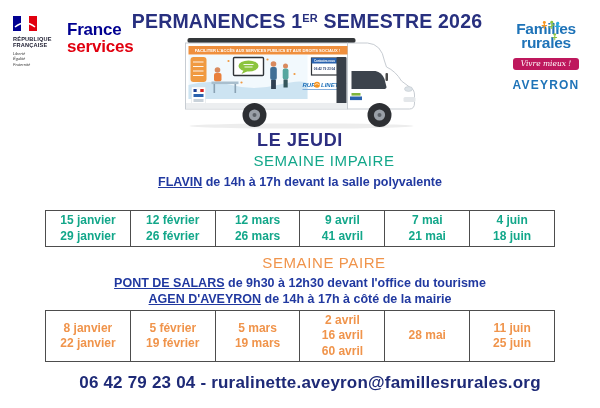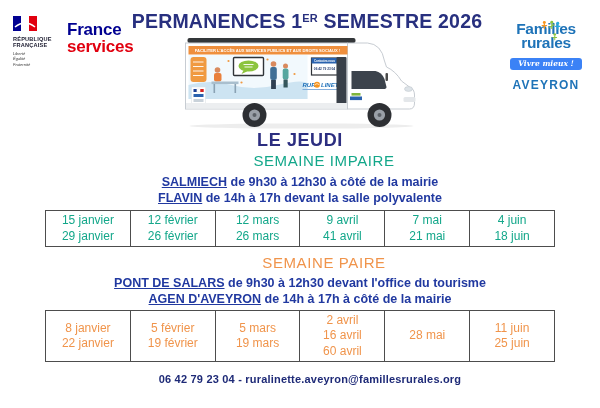--- a/index.html
+++ b/index.html
@@ -16,22 +16,22 @@
   .fs-services{color:#e1000f;display:block;}
 
   .title{position:absolute;left:14px;right:0;top:10px;margin:0;text-align:center;
          font-size:19.5px;font-weight:bold;color:#28307f;letter-spacing:.2px;}
   .title sup{font-size:11px;vertical-align:6px;}
 
   .fr-logo{position:absolute;right:8px;top:22px;width:92px;text-align:center;}
   .fr-namewrap{position:relative;display:inline-block;}
   .fr-name{color:#1e73b8;font-weight:bold;font-size:15.5px;line-height:.92;letter-spacing:-.3px;}
   .fr-figs{position:absolute;left:0;top:-6px;width:100%;height:34px;pointer-events:none;}
-  .fr-tagline{display:inline-block;background:#3b82f6;color:#ffffff;font-style:italic;
-              font-family:"DejaVu Serif",serif;font-size:7.5px;font-weight:bold;
+  .fr-tagline{display:inline-block;background:#be185d;color:#ffffff;font-style:italic;
+              font-family:"DejaVu Serif",serif;font-size:7.5px;font-weight:normal;
               border-radius:3px;padding:1.5px 8px;margin-top:2px;}
   .fr-dept{color:#1e73b8;font-weight:bold;font-size:12px;letter-spacing:1.2px;margin-top:8px;}
 
   
   .van{position:absolute;left:50%;transform:translateX(-50%);top:37px;width:237px;height:93px;}
 
   
   .day-title{position:absolute;top:130px;left:0;right:0;text-align:center;
              font-size:18px;font-weight:bold;color:#2c2e80;letter-spacing:.6px;}
   .week-heading{position:absolute;left:0;right:0;text-align:center;
@@ -40,28 +40,28 @@
   .week-heading.orange{top:254px;color:#f0944b;}
 
   .loc-block{position:absolute;left:0;right:0;text-align:center;color:#2139a0;
              font-size:12.5px;font-weight:bold;line-height:1.24;}
   .loc-block.odd{top:175px;}
   .loc-block.even{top:276px;}
   .u{text-decoration:underline;}
 
   table.dates{position:absolute;left:45px;width:510px;border-collapse:collapse;table-layout:fixed;}
   table.dates td{border:1px solid #4d4d4d;text-align:center;vertical-align:middle;
-                 font-weight:normal;font-size:12px;line-height:1.28;padding:2px 0;}
+                 font-weight:bold;font-size:12px;line-height:1.28;padding:2px 0;}
   #odd-table{top:210px;color:#13a78a;}
   #odd-table td{height:31px;}
   #even-table{top:310px;color:#f0944b;}
   #even-table td{height:43px;}
 
   .footer{position:absolute;top:373px;left:0;right:0;text-align:center;
-          font-weight:bold;font-size:11px;color:#1e2a77;letter-spacing:.2px;padding-left:20px;}
+          font-weight:bold;font-size:17px;color:#1e2a77;letter-spacing:.2px;padding-left:20px;}
 </style>
 </head>
 <body>
 
 <div class="page">
 
   <div class="rf-block">
     <svg width="24" height="15" viewBox="0 0 24 15">
       <rect x="0" y="0" width="8" height="15" fill="#000091"></rect>
       <rect x="8" y="0" width="8" height="15" fill="#ffffff"></rect>
@@ -198,24 +198,20 @@
         <circle cx="198" cy="78" r="5.6" fill="#9aa0a8"></circle>
       <circle cx="198" cy="78" r="2" fill="#5c6168"></circle>
     </g>
   </svg>
 
   <div class="day-title">LE JEUDI</div>
   <div class="week-heading teal">SEMAINE IMPAIRE</div>
 
   <div class="loc-block odd">
     <div>
-      <span class="u">SALMIECH</span>
-      <span>de 9h30 à 12h30 à côté de la mairie</span>
-    </div>
-    <div>
       <span class="u">FLAVIN</span>
       <span>de 14h à 17h devant la salle polyvalente</span>
     </div>
   </div>
 
   <table class="dates" id="odd-table">
     <tbody>
       <tr>
         <td>
             <div>15 janvier</div>

